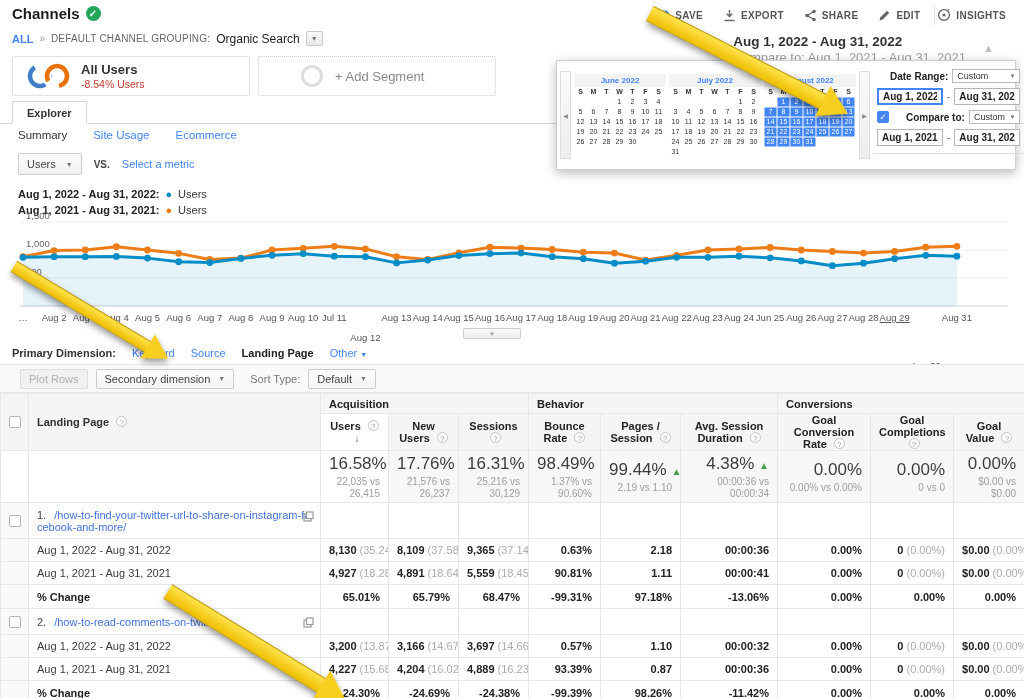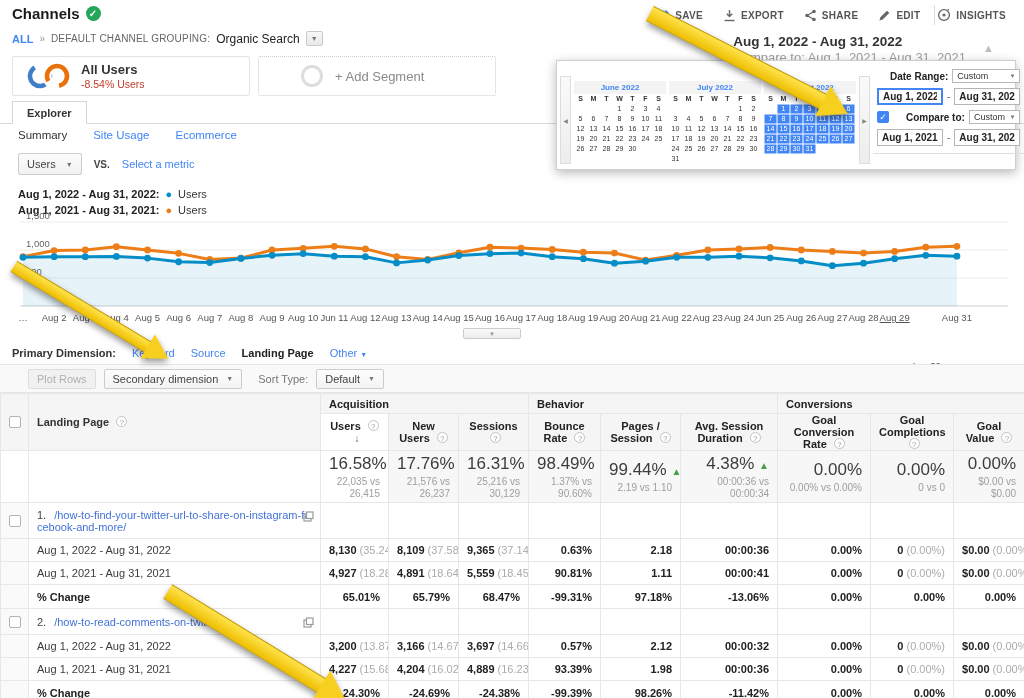--- a/index.html
+++ b/index.html
@@ -60,21 +60,21 @@
   #xlabels span { position:absolute; transform:translateX(-50%); font-size:9.5px; color:#555; white-space:nowrap; }
   .chart-pill { position:absolute; top:328px; left:463px; width:58px; height:11px; border:1px solid #ccc; border-radius:2px; background:linear-gradient(#fafafa,#ececec); color:#999; font-size:6px; text-align:center; line-height:10px; cursor:pointer; }
 
   
   .prim-dim { position:absolute; top:347px; left:12px; display:flex; gap:16px; font-size:11px; align-items:center; }
   .pd-label { font-weight:bold; color:#333; }
   .pd-link { color:#4285f4; cursor:pointer;text-align:right; }
   .pd-active { color:#222; font-weight:bold; cursor:default; }
 
   
-  .toolbar { position:absolute; top:364px; left:0; right:0; height:29px; background:#f9f9f9; border-top:1px solid #e6e6e6; border-bottom:1px solid #e6e6e6; display:flex; align-items:center; padding:0 14px 0 28px; font-size:11px; }
+  .toolbar { position:absolute; top:364px; left:0; right:0; height:29px; background:#f9f9f9; border-top:1px solid #e6e6e6; border-bottom:1px solid #e6e6e6; display:flex; align-items:center; padding:0 14px 0 20px; font-size:11px; }
   .tb-btn { border:1px solid #ccc; border-radius:2px; background:linear-gradient(#fdfdfd,#f3f3f3); color:#444; padding:3px 8px; display:flex; align-items:center; gap:8px; cursor:pointer; }
   .tb-btn.disabled { background:#f1f1f1; color:#b0b0b0; border-color:#ddd; cursor:default; margin-right:8px; }
   .tb-sort-label { color:#777; margin:0 8px 0 16px; }
   .tb-right { margin-left:auto; display:flex; align-items:center; }
   .tb-search { width:142px; height:19px; border:1px solid #c6c6c6; border-right:none; font-size:11px; padding:0 5px; outline:none; background:#fff; }
   .tb-mag { width:24px; height:19px; border:1px solid #c6c6c6; background:linear-gradient(#fbfbfb,#efefef); display:flex; align-items:center; justify-content:center; cursor:pointer; }
   .tb-adv { color:#4285f4; margin:0 12px; cursor:pointer; }
   .tb-views { display:flex; }
   .tb-view { width:23px; height:20px; border:1px solid #c6c6c6; border-left:none; background:linear-gradient(#fbfbfb,#f0f0f0); color:#777; font-size:10px; display:flex; align-items:center; justify-content:center; cursor:pointer; }
   .tb-view:first-child { border-left:1px solid #c6c6c6; }
@@ -102,21 +102,21 @@
   .url-link { color:#4272d7; cursor:pointer; word-break:break-all; }
   .page-icon { position:absolute; right:6px; top:8px; cursor:pointer; }
   .td-sublabel { padding-left:26px; color:#3c3c3c; }
   .td-num { text-align:right; white-space:nowrap; }
   .cv { font-weight:bold; color:#222; }
   .cp { color:#ababab; font-weight:normal; }
   .change-row td { font-weight:bold; color:#222; }
 
   
   .dp-panel { position:absolute; left:556px; top:60px; width:460px; height:110px; background:#fff; border:1px solid #cfcfcf; box-shadow:0 3px 10px rgba(0,0,0,.28); z-index:50; display:flex; }
-  .dp-cal { display:flex; align-items:flex-end; padding:5px 3px; gap:3px; }
+  .dp-cal { display:flex; align-items:center; padding:5px 3px; gap:3px; }
   .dp-nav { width:11px; height:88px; background:linear-gradient(#fafafa,#ededed); border:1px solid #ddd; color:#888; font-size:6px; display:flex; align-items:center; justify-content:center; cursor:pointer; }
   .cal-month { width:92px; }
   .cal-title { text-align:center; color:#4285f4; font-size:8px; font-weight:bold; background:#f3f3f3; padding:2px 0; }
   .cal-grid { display:grid; grid-template-columns:repeat(7,13px); }
   .cal-hd { font-size:7px; font-weight:bold; color:#333; text-align:center; height:10px; line-height:10px; }
   .cal-day { font-size:7px; color:#333; text-align:center; height:10px; line-height:10px; border-radius:1px; cursor:pointer; }
   .cal-day.sel { background:#4285f4; color:#fff; box-shadow:inset 0 0 0 .5px #fff; }
   .dp-ctl { width:158px; padding:8px 10px 0 4px; font-size:10px; }
   .dp-row { display:flex; align-items:center; gap:4px; margin-bottom:5px; }
   .dp-lbl { font-weight:bold; color:#222; white-space:nowrap;padding-left:13px; }
@@ -321,22 +321,22 @@
     <span style="left: 23px;">…</span>
     <span style="left: 54.13px;">Aug 2</span>
     <span style="left: 85.26px;">Aug 3</span>
     <span style="left: 116.39px;">Aug 4</span>
     <span style="left: 147.52px;">Aug 5</span>
     <span style="left: 178.65px;">Aug 6</span>
     <span style="left: 209.78px; text-align: center;">Aug 7</span>
     <span style="left: 240.91px;">Aug 8</span>
     <span style="left: 272.04px;">Aug 9</span>
     <span style="left: 303.17px;">Aug 10</span>
-    <span style="left: 334.3px;">Jun 11</span>
-    <span style="left: 365.43px;">Aug 12</span>
+    <span style="left: 334.3px;">Jul 11</span>
+    <span style="left: 365.43px; margin-top: 20px;">Aug 12</span>
     <span style="left: 396.56px;">Aug 13</span>
     <span style="left: 427.69px;">Aug 14</span>
     <span style="left: 458.82px;">Aug 15</span>
     <span style="left: 489.95px;">Aug 16</span>
     <span style="left: 521.08px;">Aug 17</span>
     <span style="left: 552.21px;">Aug 18</span>
     <span style="left: 583.34px;">Aug 19</span>
     <span style="left: 614.47px;">Aug 20</span>
     <span style="left: 645.6px;">Aug 21</span>
     <span style="left: 676.73px;">Aug 22</span>
@@ -523,34 +523,34 @@
         <td></td>
         <td></td>
       </tr>
       <tr style="height:23px;">
         <td class="td-check"></td>
         <td class="td-sublabel">Aug 1, 2022 - Aug 31, 2022</td>
         <td class="td-num"><span class="cv">3,200</span> <span class="cp">(13.87%)</span></td>
         <td class="td-num"><span class="cv">3,166</span> <span class="cp">(14.67%)</span></td>
         <td class="td-num"><span class="cv">3,697</span> <span class="cp">(14.66%)</span></td>
         <td class="td-num"><span class="cv">0.57%</span></td>
-        <td class="td-num"><span class="cv">2.12</span></td>
+        <td class="td-num"><span class="cv">1.10</span></td>
         <td class="td-num"><span class="cv">00:00:32</span></td>
         <td class="td-num"><span class="cv">0.00%</span></td>
         <td class="td-num"><span class="cv">0</span> <span class="cp">(0.00%)</span></td>
         <td class="td-num"><span class="cv">$0.00</span> <span class="cp">(0.00%)</span></td>
       </tr>
       <tr style="height:23px;">
         <td class="td-check"></td>
         <td class="td-sublabel">Aug 1, 2021 - Aug 31, 2021</td>
         <td class="td-num"><span class="cv">4,227</span> <span class="cp">(15.68%)</span></td>
         <td class="td-num"><span class="cv">4,204</span> <span class="cp">(16.02%)</span></td>
         <td class="td-num"><span class="cv">4,889</span> <span class="cp">(16.23%)</span></td>
         <td class="td-num"><span class="cv">93.39%</span></td>
-        <td class="td-num"><span class="cv">1.98</span></td>
+        <td class="td-num"><span class="cv">0.87</span></td>
         <td class="td-num"><span class="cv">00:00:36</span></td>
         <td class="td-num"><span class="cv">0.00%</span></td>
         <td class="td-num"><span class="cv">0</span> <span class="cp">(0.00%)</span></td>
         <td class="td-num"><span class="cv">$0.00</span> <span class="cp">(0.00%)</span></td>
       </tr>
       <tr class="change-row" style="height:24px;">
         <td class="td-check"></td>
         <td class="td-sublabel">% Change</td>
         <td class="td-num">-24.30%</td>
         <td class="td-num">-24.69%</td>

